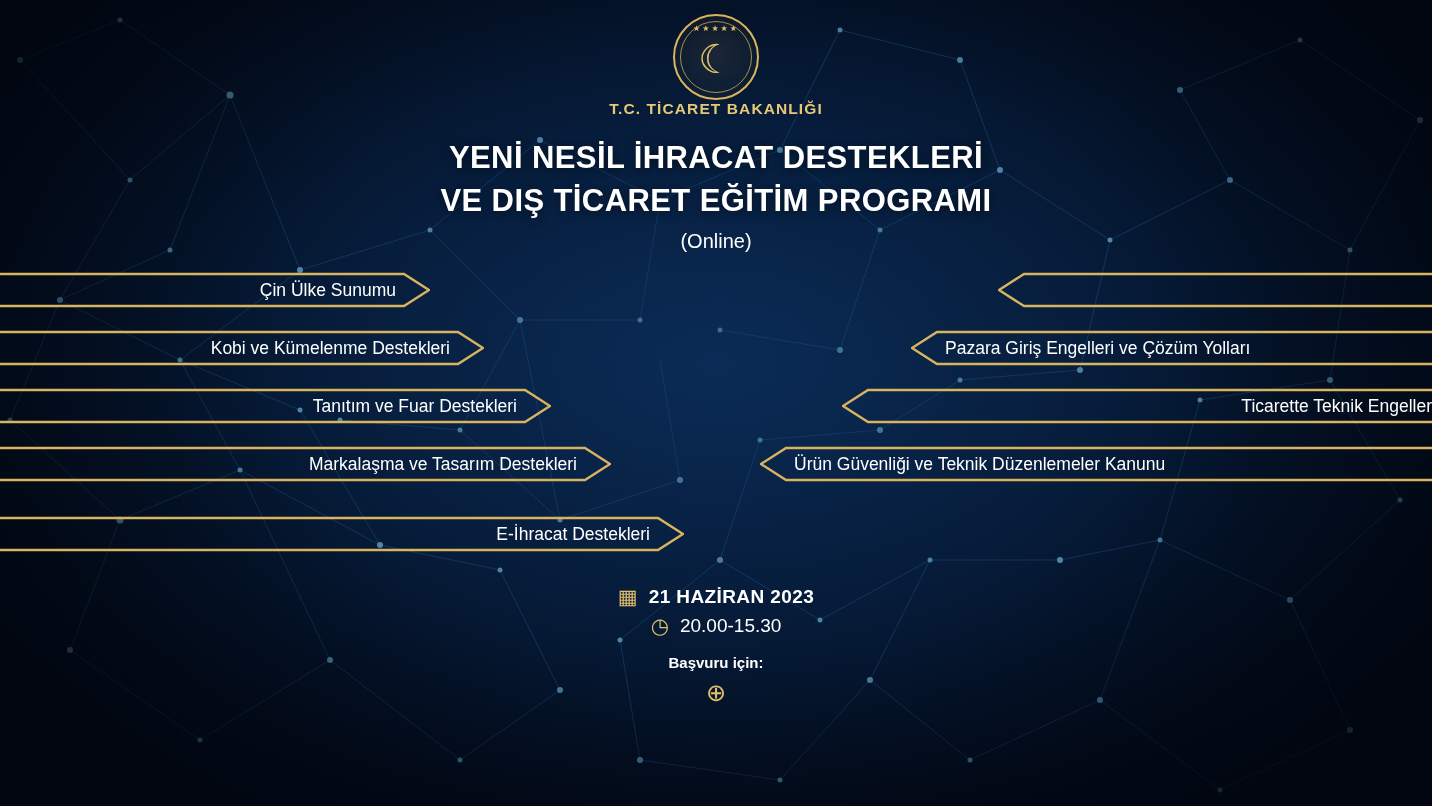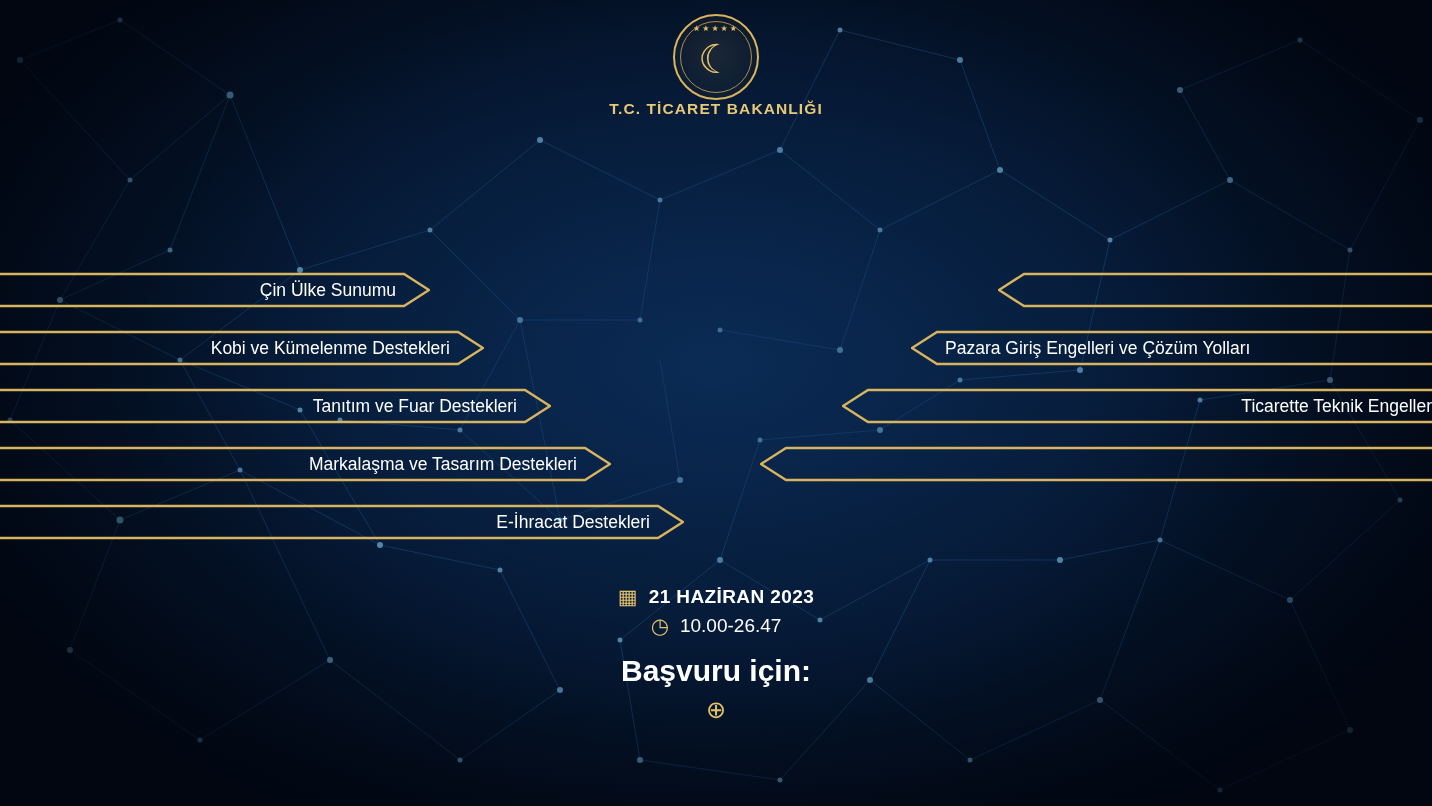--- a/index.html
+++ b/index.html
@@ -102,21 +102,21 @@
   }
   .ribbon .label { position: relative; z-index: 2; }
 
   .ribbon-left { left: 0; justify-content: flex-end; padding-right: 34px; }
   .ribbon-right { right: 0; justify-content: flex-start; padding-left: 34px; }
 
   .l1 { top: 0;   width: 430px; }
   .l2 { top: 58px; width: 484px; }
   .l3 { top: 116px; width: 551px; }
   .l4 { top: 174px; width: 611px; }
-  .l5 { top: 232px; width: 684px; }
+  .l5 { top: 244px; width: 684px; }
 
   .r1 { top: 0;   width: 434px; }
   .r2 { top: 58px; width: 521px; }
   .r3 { top: 116px; width: 590px; justify-content: flex-end; }
   .r4 { top: 174px; width: 672px; }
 
   
   .info {
     position: absolute; left: 0; right: 0; top: 586px;
     display: flex; flex-direction: column; align-items: center;
@@ -127,21 +127,21 @@
     margin-bottom: 7px;
   }
   .info-row .glyph {
     color: #e3c06a; font-size: 21px; line-height: 1;
     font-family: "DejaVu Sans", sans-serif;
   }
   .date-text { font-size: 19px; font-weight: bold; letter-spacing: 0.4px; }
   .time-text { font-size: 19px; }
   .apply {
     margin-top: 10px;
-    color: #ffffff; font-size: 30px; font-weight: bold;
+    color: #ffffff; font-size: 15px; font-weight: bold;
   }
   .link-row {
     margin-top: 8px;
     display: flex; align-items: center; gap: 11px;
   }
   .link-row .glyph { color: #e3c06a; font-size: 24px; font-family: "DejaVu Sans", sans-serif; }
   .link {
     color: #e9cf86;
     font-size: 23px; font-weight: bold;
     text-decoration: underline;
@@ -260,20 +260,25 @@
   <div class="content">
 
     <div class="emblem-wrap">
       <div class="emblem">
         <div class="stars">★★★★★</div>
         <div class="crescent">☾</div>
       </div>
       <div class="ministry">T.C. TİCARET BAKANLIĞI</div>
     </div>
 
+    <div class="title-block">
+      <div class="title-line">YENİ NESİL İHRACAT DESTEKLERİ</div>
+      <div class="title-line">VE DIŞ TİCARET EĞİTİM PROGRAMI</div>
+      <div class="subtitle">(Online)</div>
+    </div>
 
     <div class="topics">
 
       <div class="col col-left">
 
         <div class="ribbon ribbon-left l1">
           <svg class="bar" viewBox="0 0 430 36" preserveAspectRatio="none">
             <polyline points="0,2 404,2 429,18 404,34 0,34" fill="none" stroke="#d8b45f" stroke-width="2.5" vector-effect="non-scaling-stroke"></polyline>
           </svg>
           <span class="label">Çin Ülke Sunumu</span>
@@ -328,35 +333,36 @@
           <svg class="bar" viewBox="0 0 590 36" preserveAspectRatio="none">
             <polyline points="590,2 26,2 1,18 26,34 590,34" fill="none" stroke="#d8b45f" stroke-width="2.5" vector-effect="non-scaling-stroke"></polyline>
           </svg>
           <span class="label">Ticarette Teknik Engeller</span>
         </div>
 
         <div class="ribbon ribbon-right r4">
           <svg class="bar" viewBox="0 0 672 36" preserveAspectRatio="none">
             <polyline points="672,2 26,2 1,18 26,34 672,34" fill="none" stroke="#d8b45f" stroke-width="2.5" vector-effect="non-scaling-stroke"></polyline>
           </svg>
+          <span class="label">Ürün Güvenliği ve Teknik Düzenlemeler Kanunu</span>
         </div>
 
       </div>
     </div>
 
     <div class="info">
 
       <div class="info-row">
         <span class="glyph">▦</span>
         <span class="date-text">21 HAZİRAN 2023</span>
       </div>
 
       <div class="info-row">
         <span class="glyph">◷</span>
-        <span class="time-text">10.00-26.47</span>
+        <span class="time-text">20.00-15.30</span>
       </div>
 
       <div class="apply">Başvuru için:</div>
 
       <div class="link-row">
         <span class="glyph">⊕</span>
       </div>
 
     </div>
 

